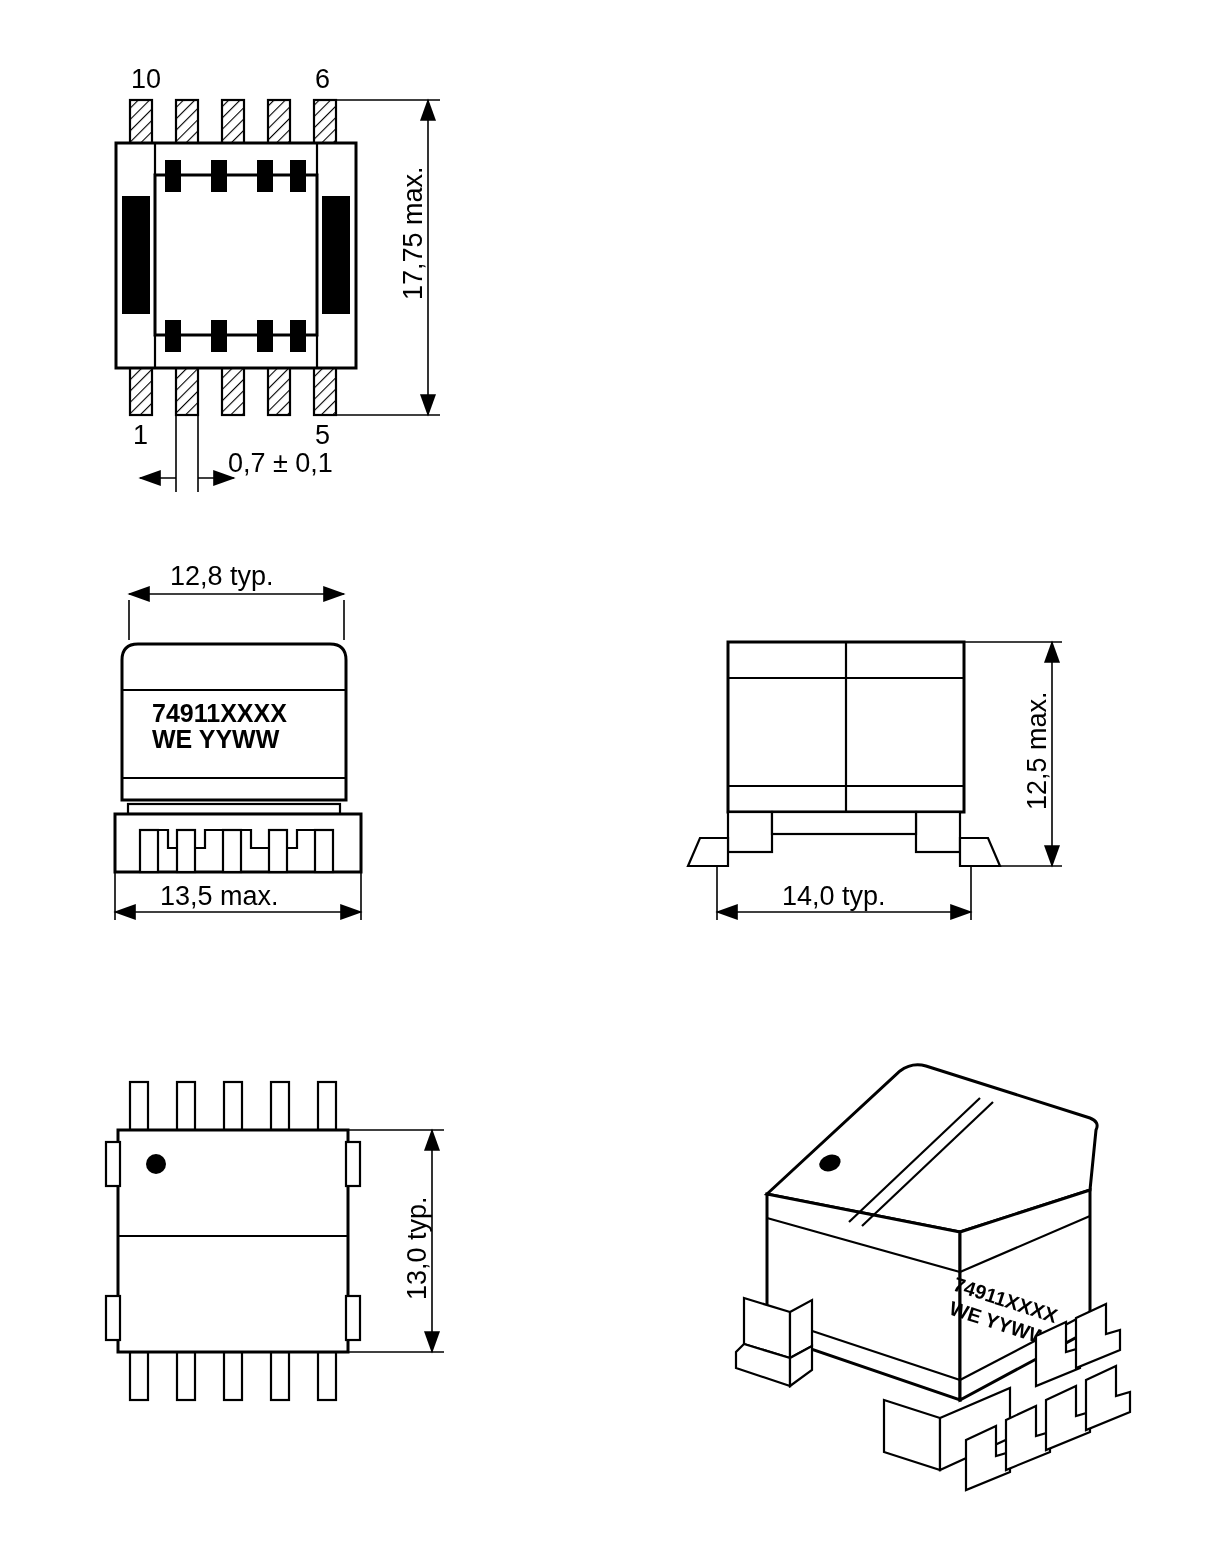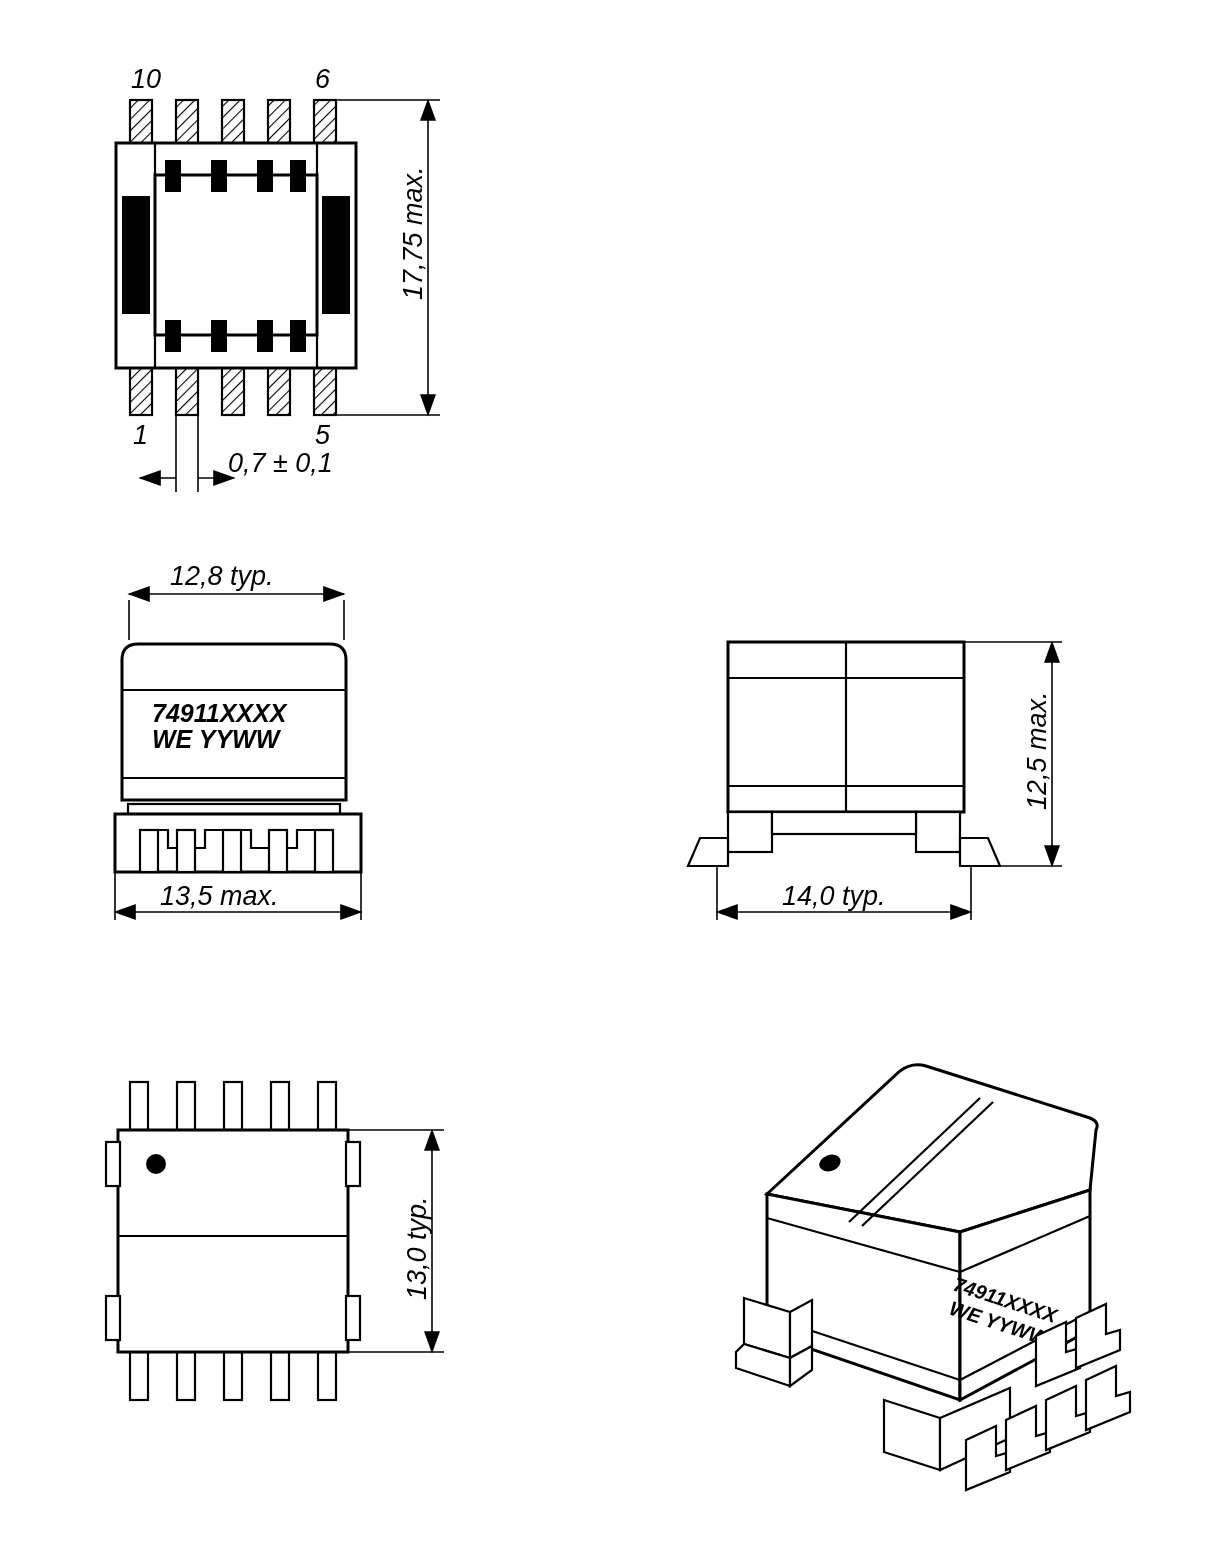--- a/index.html
+++ b/index.html
@@ -13,21 +13,20 @@
     font-family: "Liberation Sans", sans-serif;
     color: #000000;
     position: relative;
     overflow: hidden;
   }
   #stage {
     position: absolute;
     left: 0; top: 0;
     width: 1229px;
     height: 1558px;
-    font-style: italic;
   }
   svg { display: block; }
   text {
     font-family: "Liberation Sans", sans-serif;
     fill: #000;
   }
   .dim-txt { font-size: 27px; }
   .pin-txt { font-size: 27px; }
   .mark-txt { font-size: 25px; font-weight: bold; letter-spacing: 0px; }
   .mark-txt-small { font-size: 20px; font-weight: bold; }

